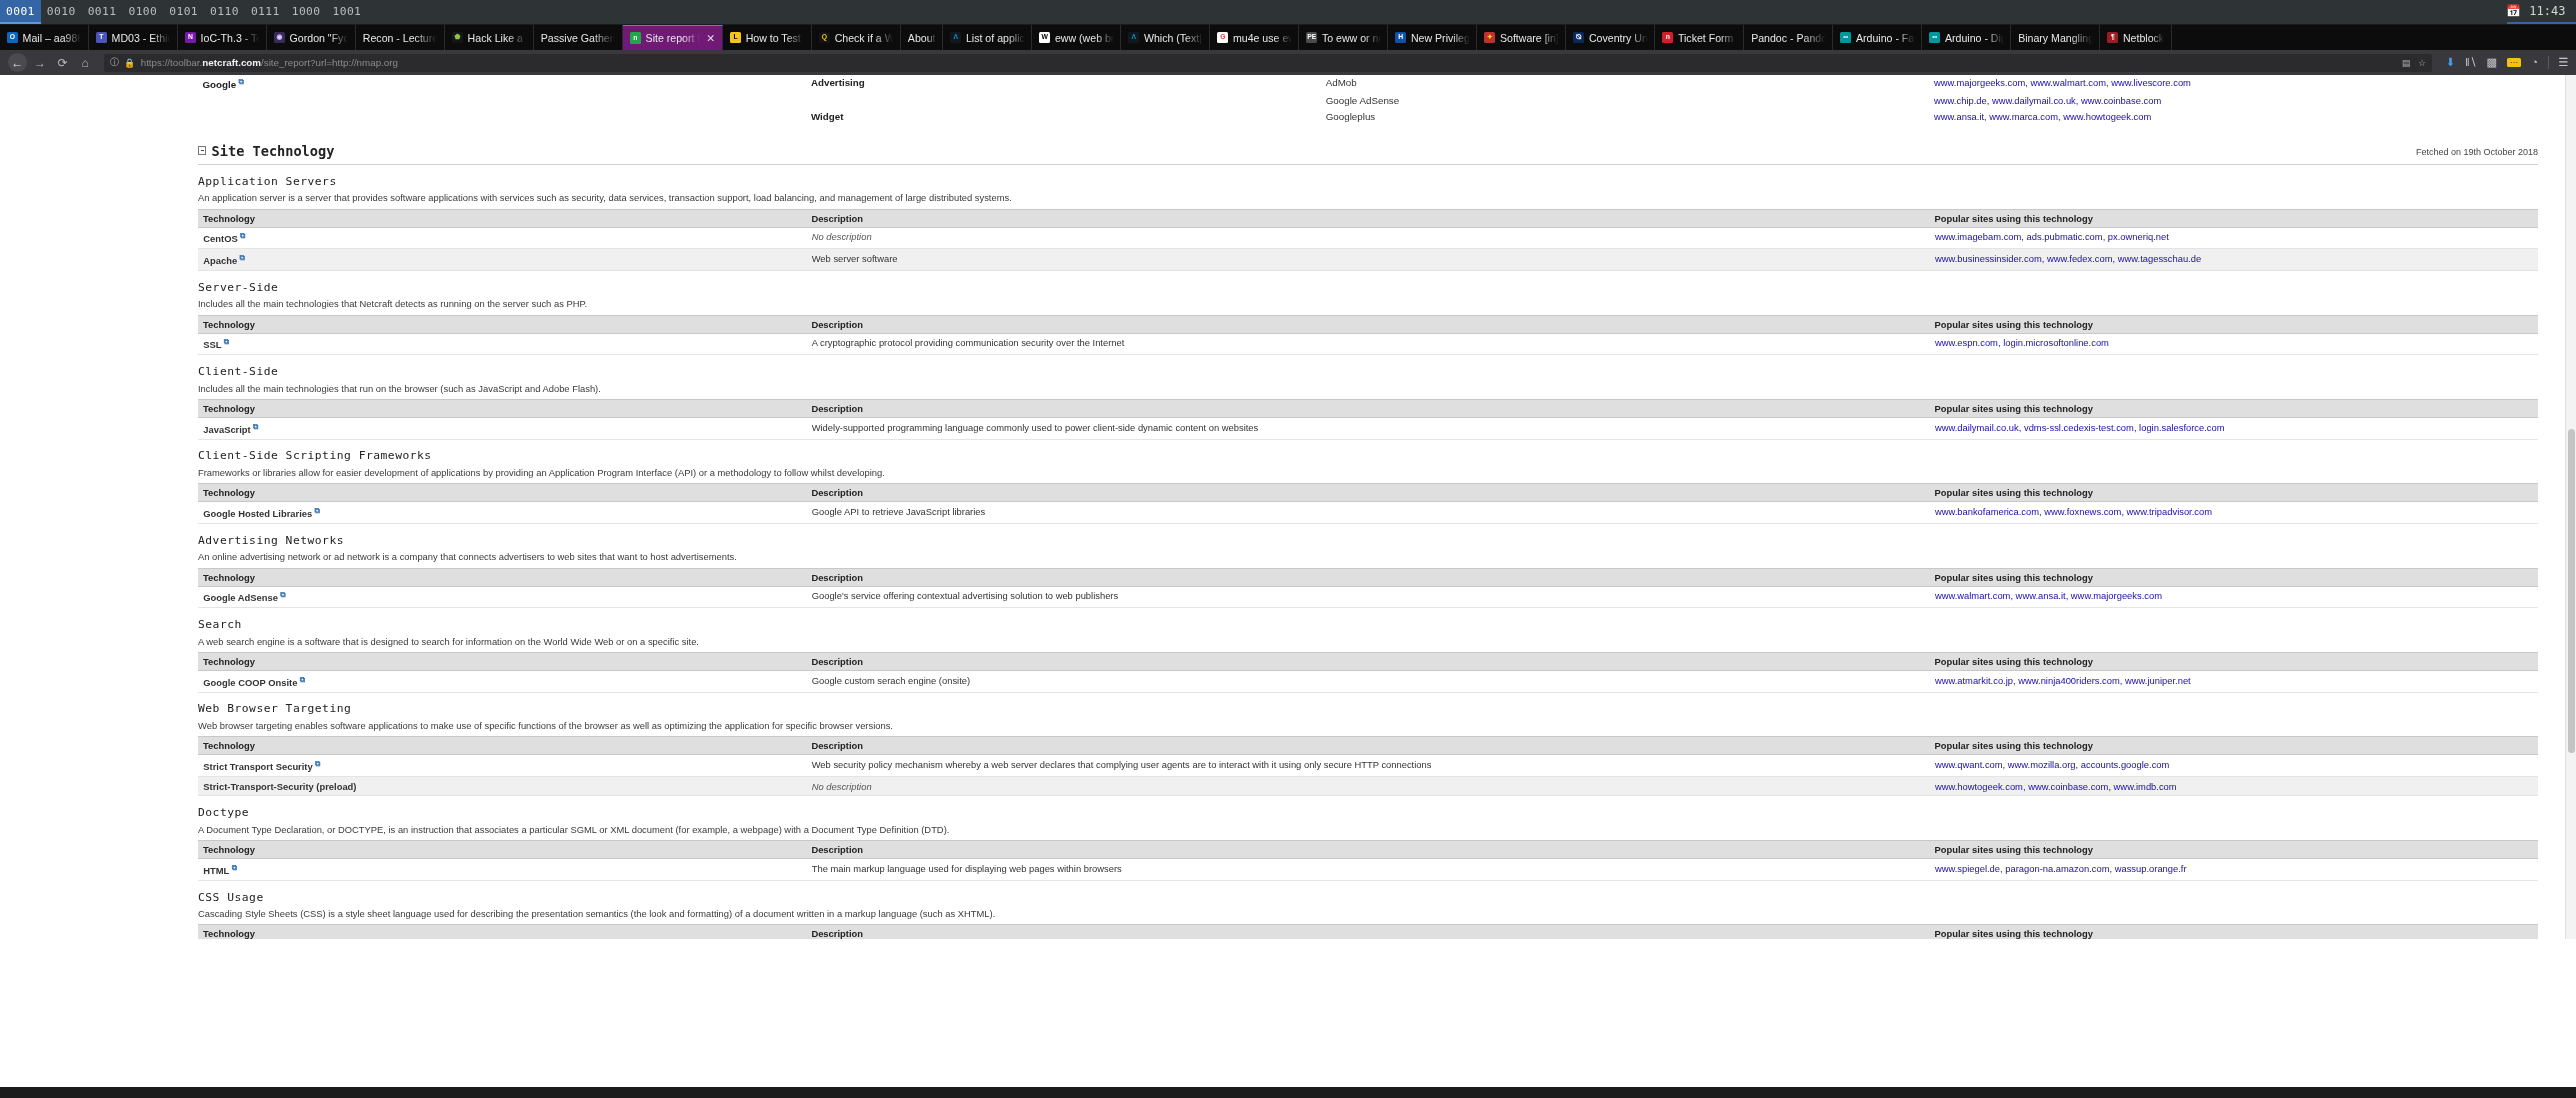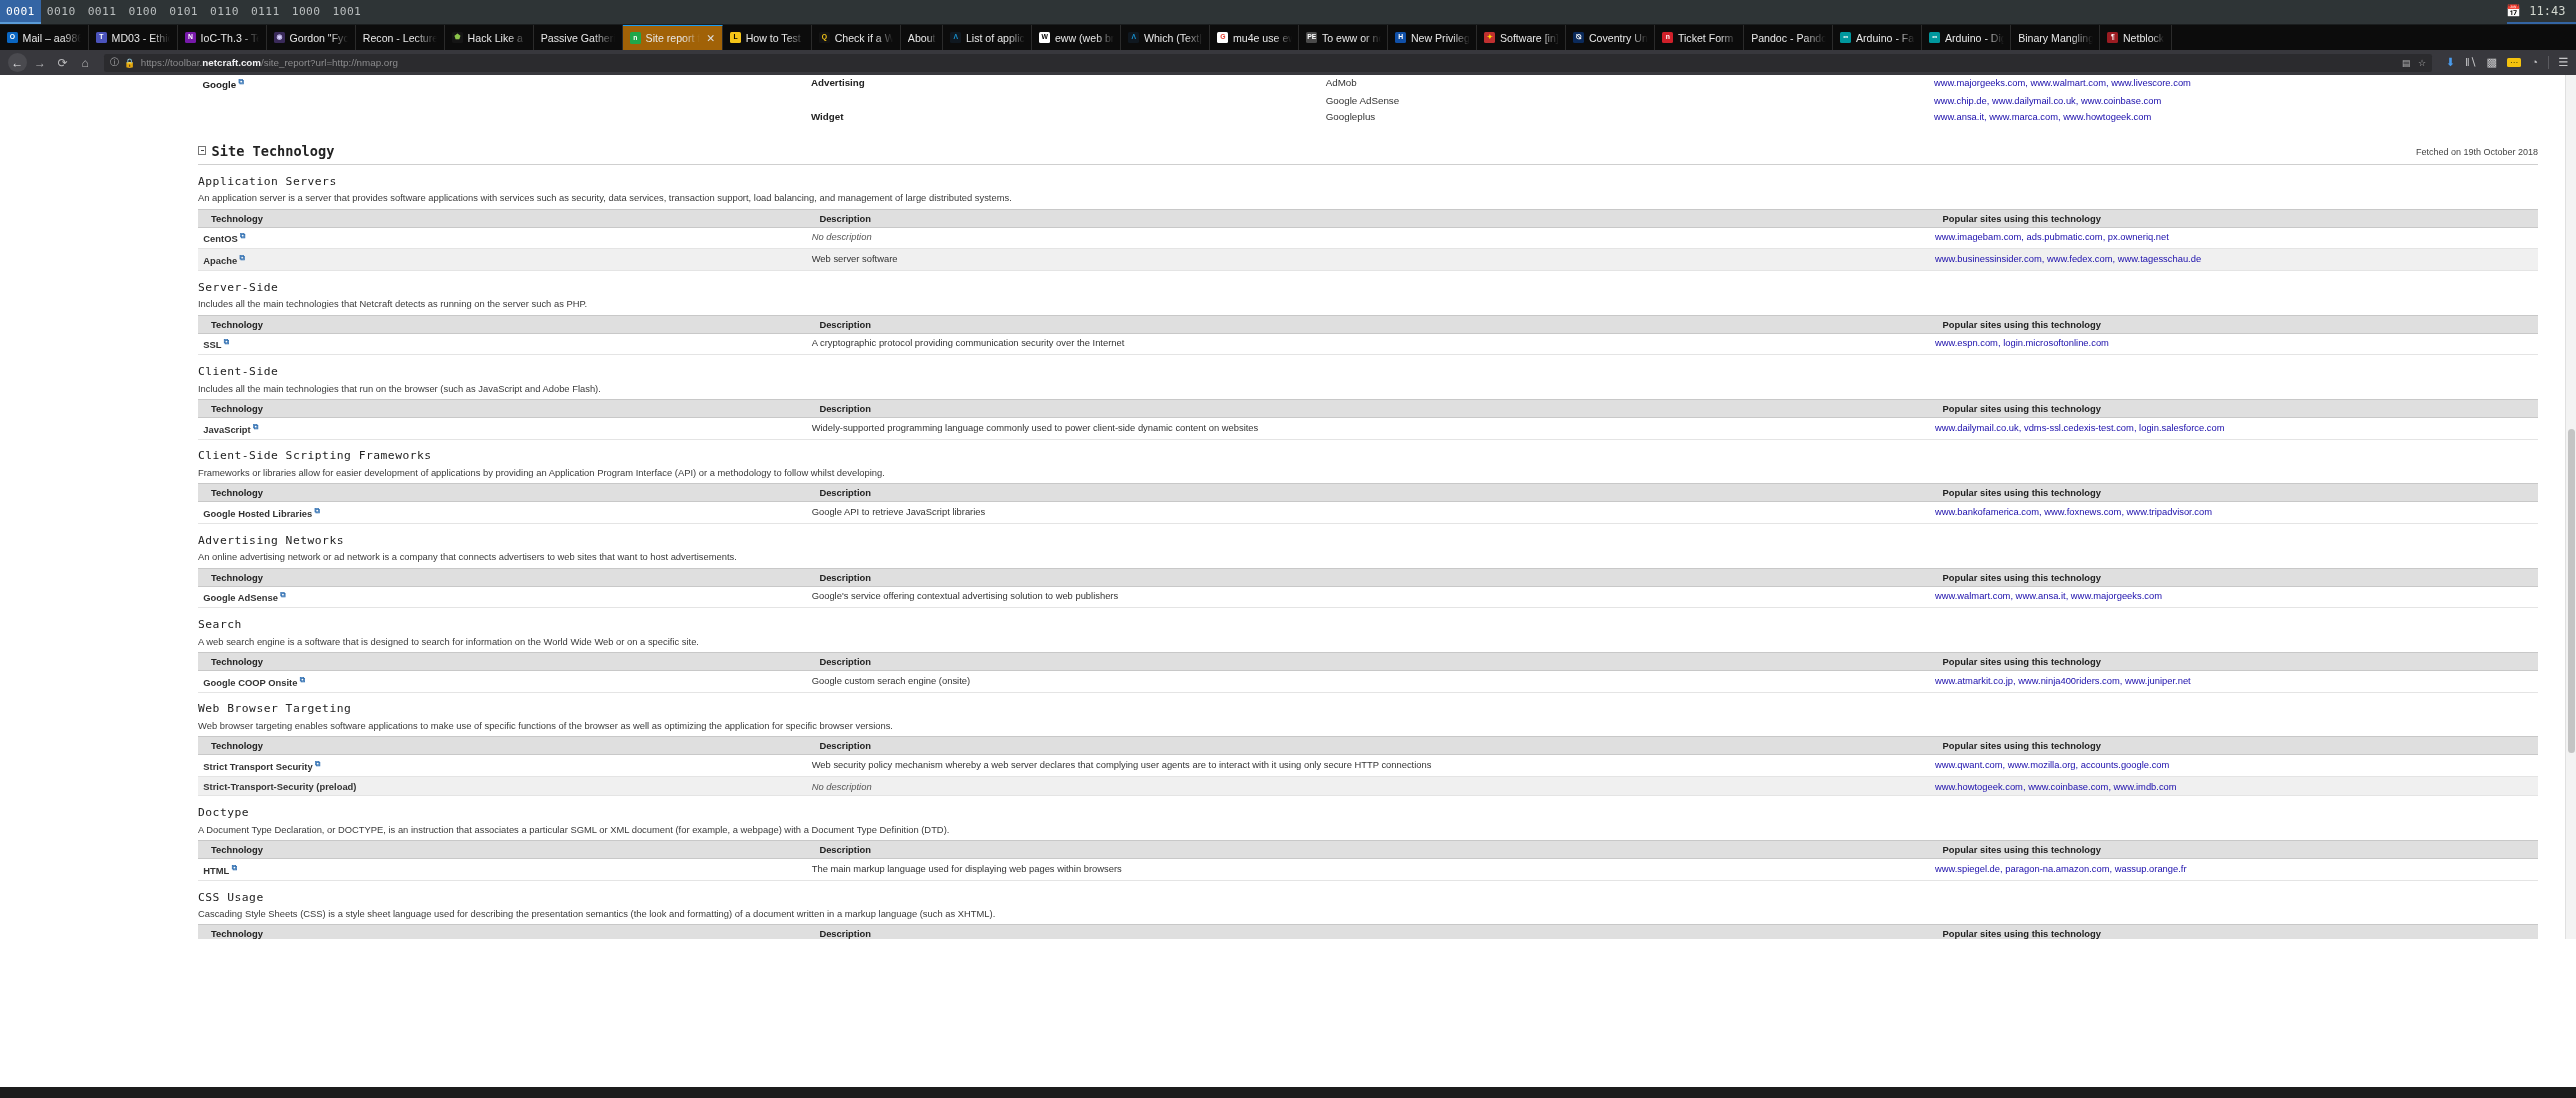--- a/index.html
+++ b/index.html
@@ -67,21 +67,21 @@
     padding: 0 6.8px;
     min-width: 0;
     max-width: 89px;
     border-right: 0.8px solid #2b2b2b;
     color: #e8e8e8;
     font-size: 10.6px;
     position: relative;
     flex: 0 0 auto;
   }
   .tab.active {
-    background: #a16207;
+    background: #701a75;
     border-top: 1.5px solid #1b9bf0;
     max-width: 121px;
   }
   .tab .favicon {
     width: 11.3px; height: 11.3px;
     flex: 0 0 11.3px;
     border-radius: 1.5px;
     display: flex; align-items: center; justify-content: center;
     font-size: 6.8px; font-weight: bold; color: #fff;
     line-height: 1;
@@ -240,21 +240,21 @@
     table-layout: fixed;
     border-top: 0.8px solid #c8c8c8;
     border-bottom: 0.8px solid #c8c8c8;
   }
   table.techtab th {
     background: #dfdfdf;
     text-align: left;
     font-size: 9.4px;
     font-weight: bold;
     color: #222;
-    padding: 3px 13px;
+    padding: 3px 5px;
     border-bottom: 0.8px solid #c8c8c8;
   }
   table.techtab td {
     padding: 3.8px 5.3px;
     font-size: 9.4px;
     color: #333;
     vertical-align: top;
     border-bottom: 0.8px solid #e4e4e4;
   }
   table.techtab tr.odd td { background: #ffffff; }

